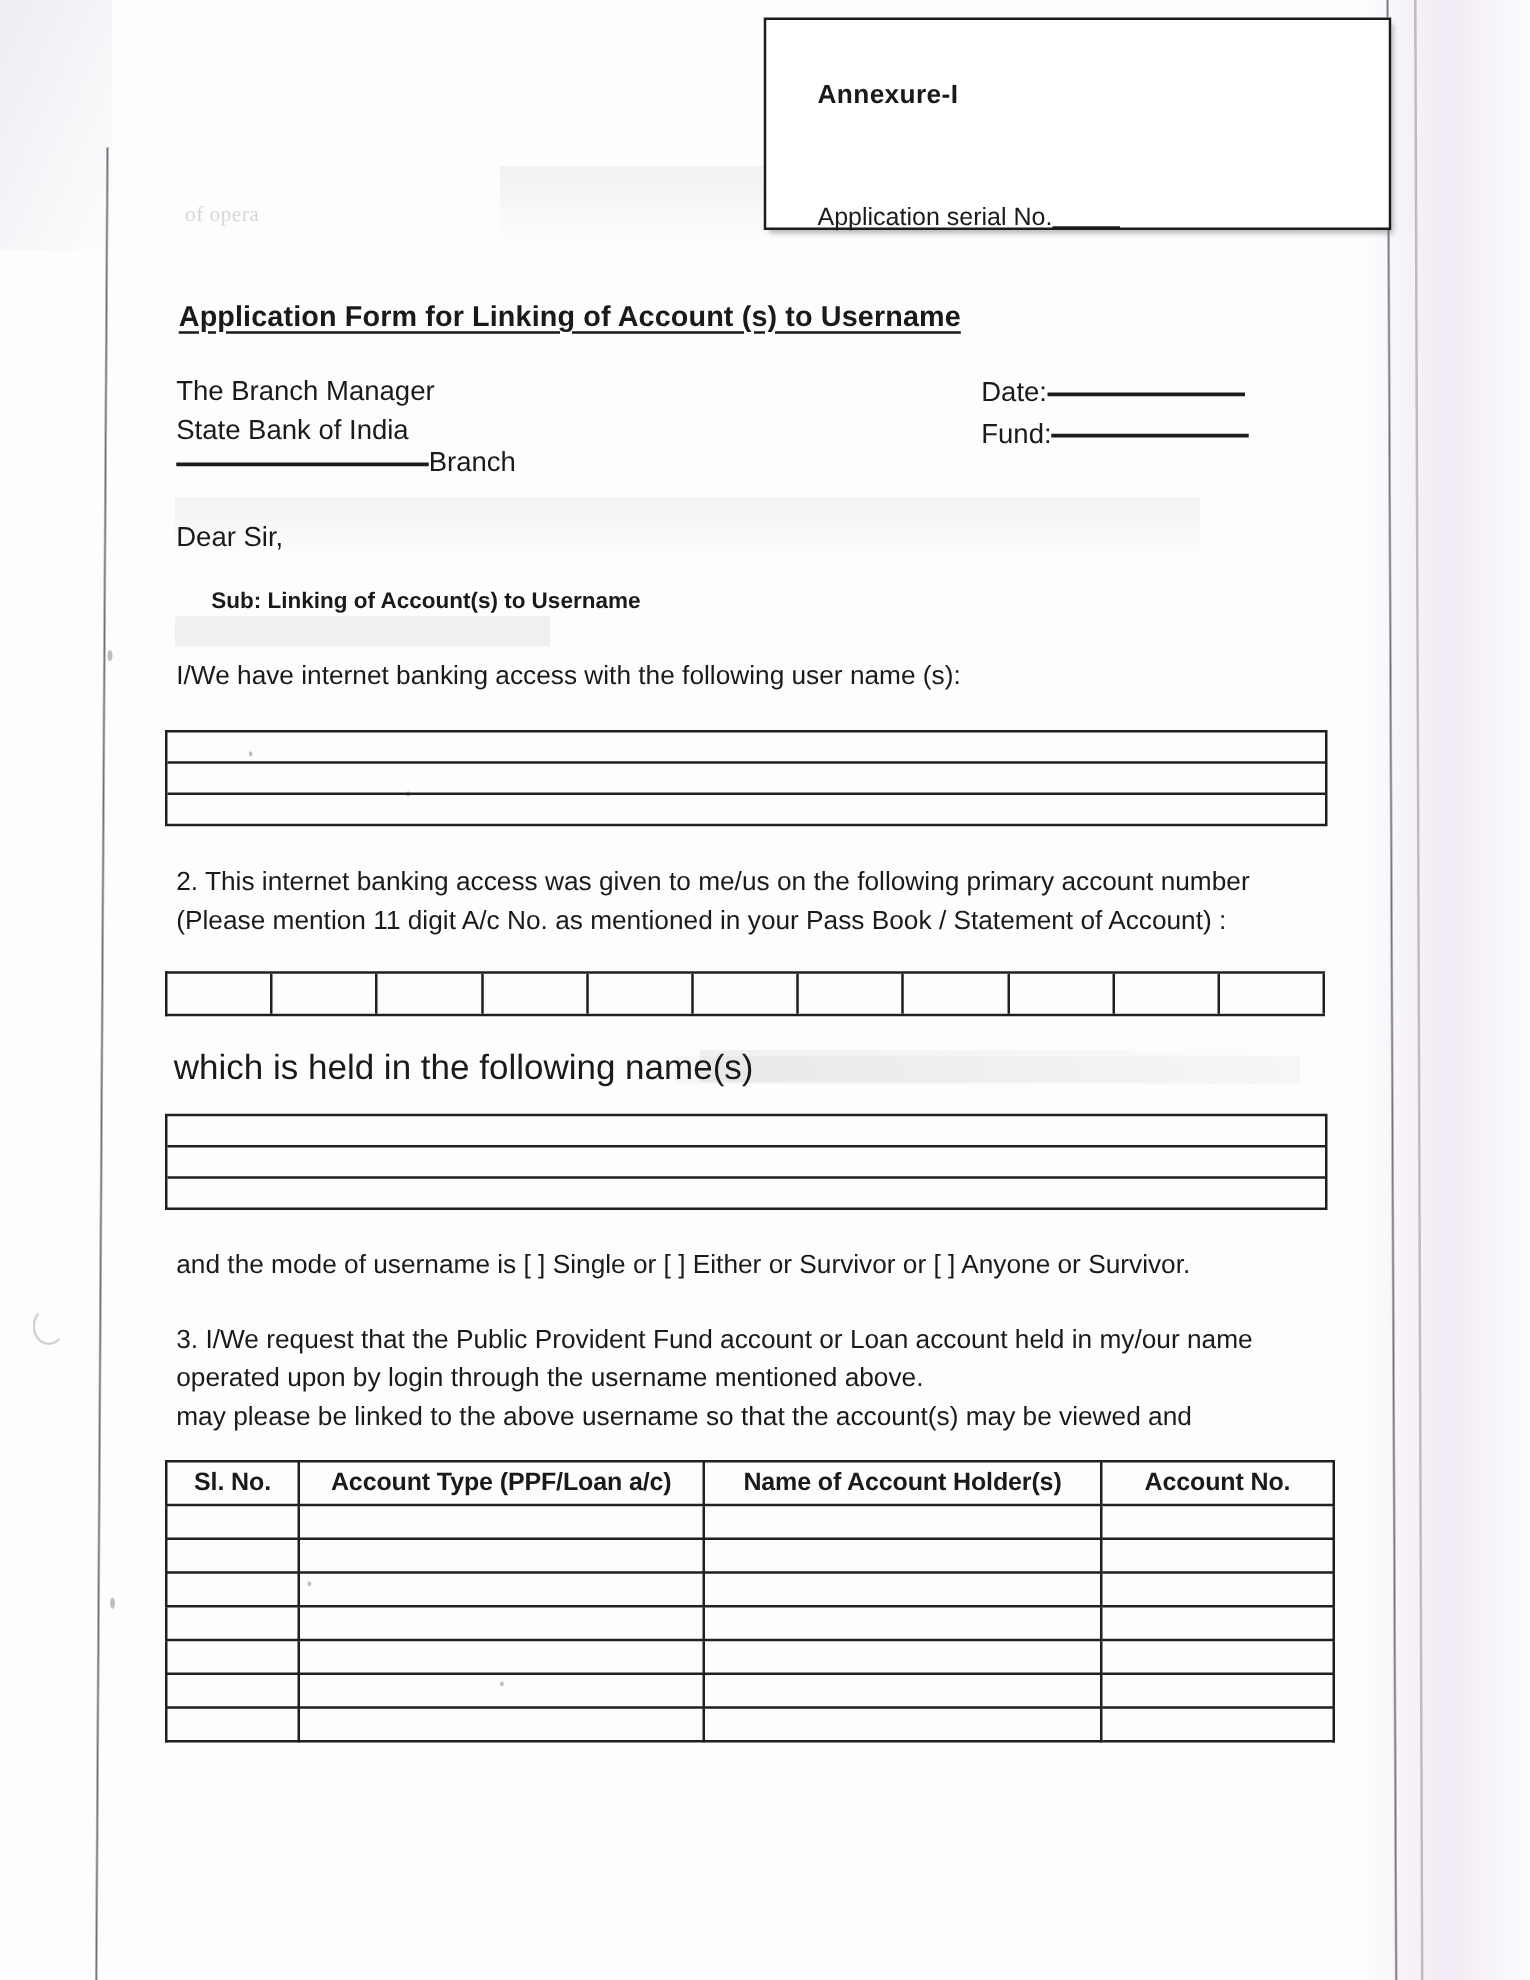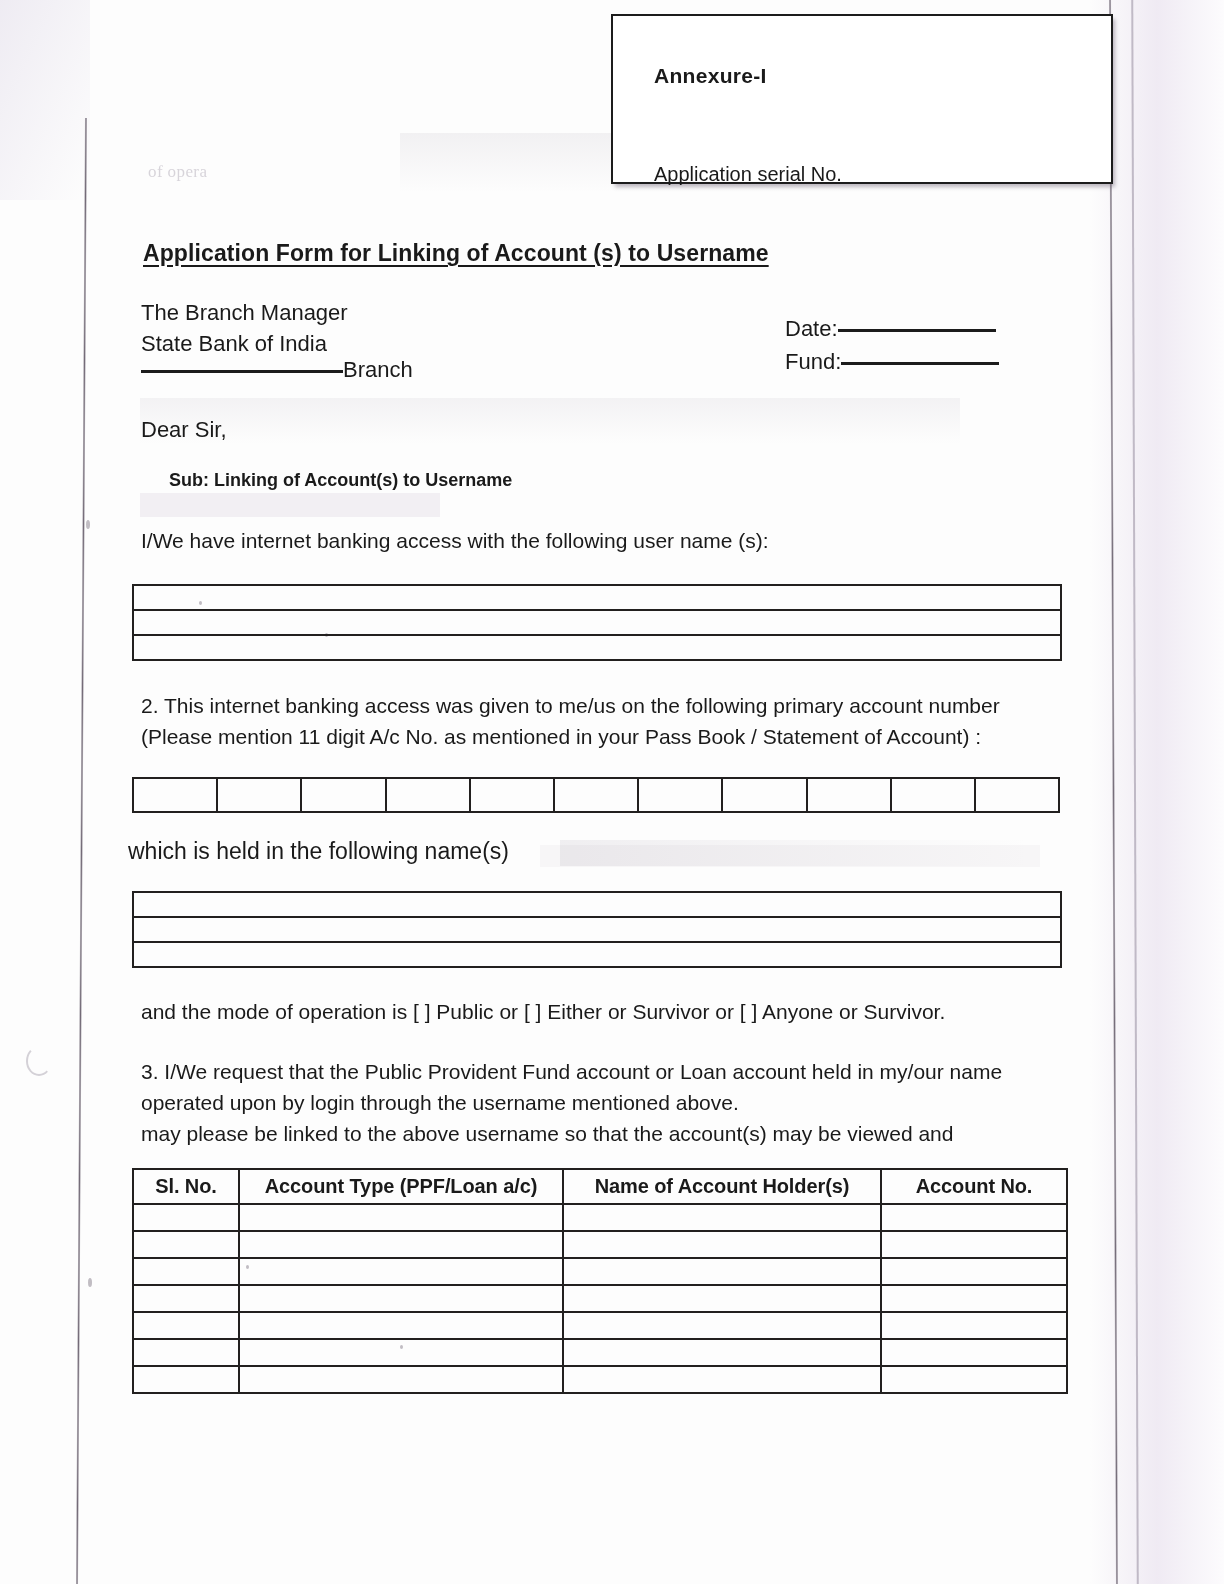--- a/index.html
+++ b/index.html
@@ -145,21 +145,21 @@
   }
   .branch-line .blank {
     display: inline-block;
     width: 202px;
     border-bottom: 3px solid #1c1c1c;
     vertical-align: 4px;
   }
   .datefields {
     position: absolute;
     left: 785px;
-    top: 312px;
+    top: 297px;
     font-size: 22px;
     line-height: 33px;
   }
   .datefields .row { white-space: nowrap; }
   .datefields .blank {
     display: inline-block;
     width: 158px;
     border-bottom: 3px solid #1c1c1c;
     vertical-align: 4px;
   }
@@ -221,23 +221,23 @@
     border: 2px solid #22201f;
     border-right: none;
   }
   #digit-grid .cell {
     flex: 1 1 0;
     border-right: 2px solid #22201f;
   }
 
   .para-heldby {
     position: absolute;
-    left: 128px;
+    left: 139px;
     top: 838px;
-    font-size: 23px;
+    font-size: 28px;
   }
   .para-mode {
     position: absolute;
     left: 141px;
     top: 1000px;
     font-size: 21px;
     white-space: nowrap;
   }
   .para3 {
     position: absolute;
@@ -351,21 +351,21 @@
   </div>
 
   <div class="para-heldby">which is held in the following name(s)</div>
 
   <div class="ruled-box" id="box-names">
     <div class="rule"></div>
     <div class="rule"></div>
     <div class="rule"></div>
   </div>
 
-  <div class="para-mode">and the mode of operation is [    ] Public or [   ] Either or Survivor or [  ] Anyone or Survivor.</div>
+  <div class="para-mode">and the mode of username is [    ] Single or [   ] Either or Survivor or [  ] Anyone or Survivor.</div>
 
   <div class="para3">
     <span>3. I/We request that the Public Provident Fund account or Loan account held in my/our name</span>
     <span>operated upon by login through the username mentioned above.</span>
     <span>may please be linked to the above username so that the account(s) may be viewed and</span>
   </div>
 
   <table id="acct-table">
     <thead>
       <tr>

